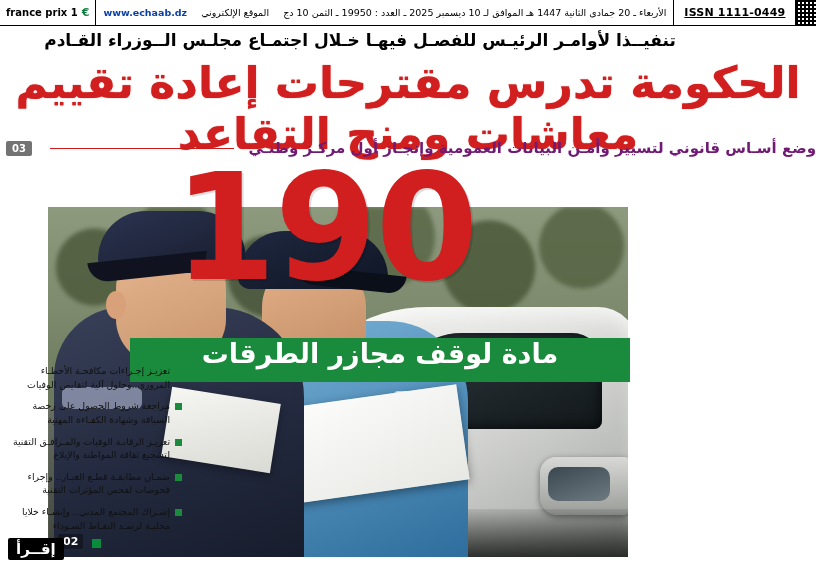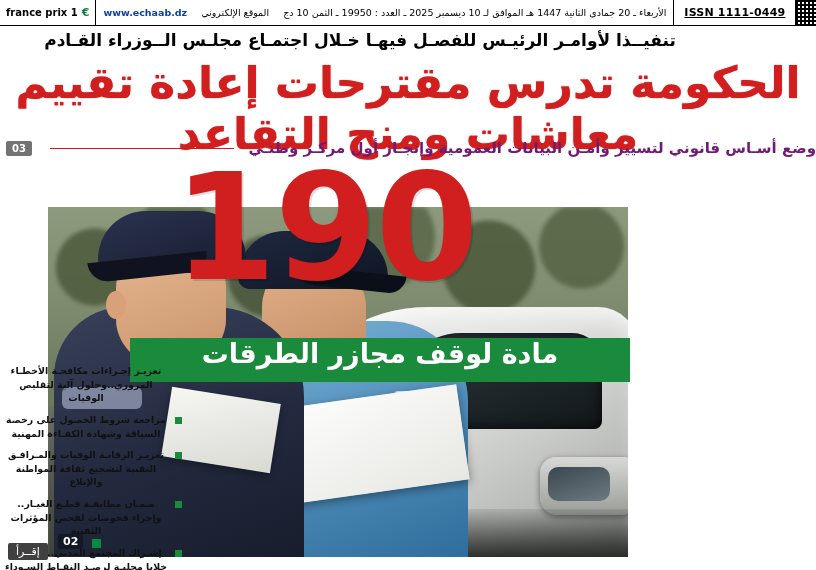--- a/index.html
+++ b/index.html
@@ -268,27 +268,27 @@
   .bullets{
     position:absolute;top:202px;left:2px;width:180px;
   }
   .bullet{
     display:flex;gap:5px;align-items:flex-start;margin-bottom:8px;
   }
   .bullet .sq{
     width:7px;height:7px;background:#1a8a3c;margin-top:4px;flex:none;
   }
   .bullet .btxt{
-    font-size:9.4px;font-weight:bold;color:#111;line-height:1.45;
-    text-align:center;
+    font-size:9.4px;font-weight:normal;color:#111;line-height:1.45;
+    text-align:right;
   }
 
   .moretag{
     position:absolute;bottom:2px;left:8px;
-    font-size:11px;font-weight:normal;color:#fff;background:#404040;
+    font-size:15px;font-weight:bold;color:#fff;background:#000000;
     padding:2px 8px;border-radius:2px;
   }
 </style>
 </head>
 <body>
 
 <div class="page">
 
   <div class="masthead">
     <div class="qr"></div>

